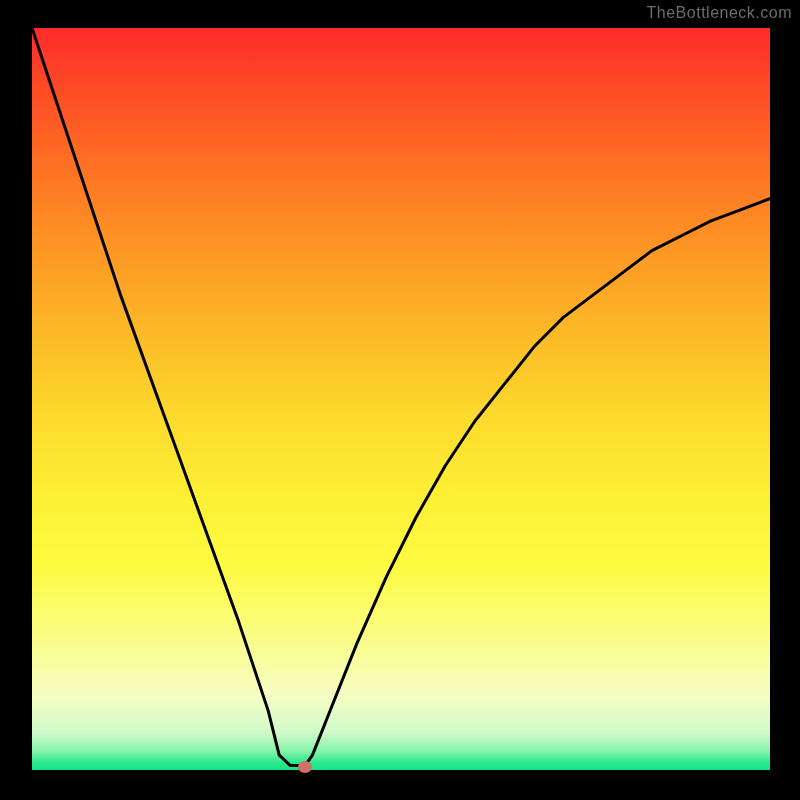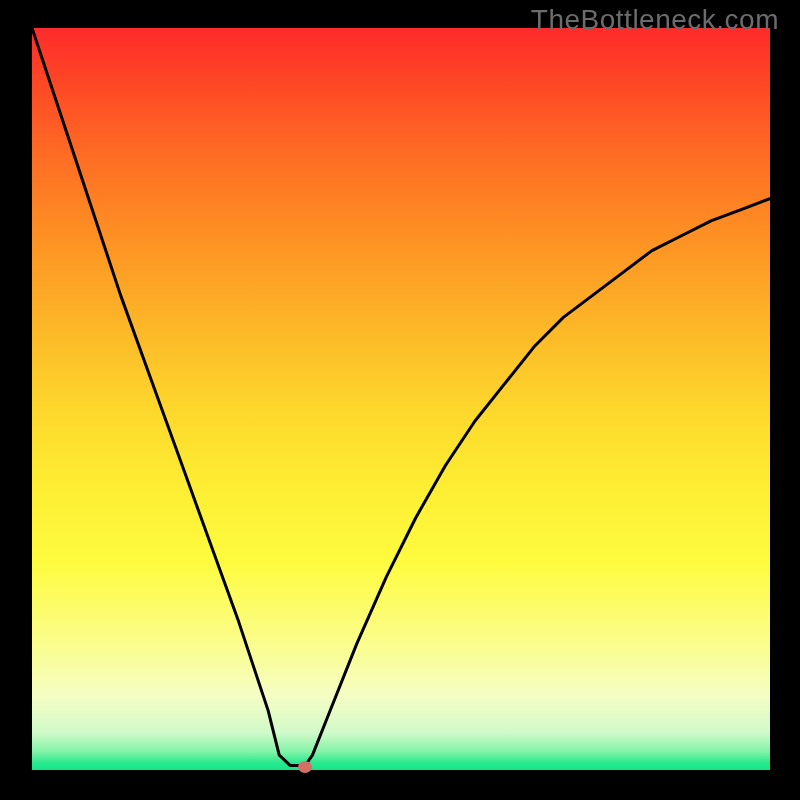--- a/index.html
+++ b/index.html
@@ -6,24 +6,24 @@
   html, body { width: 800px; height: 800px; overflow: hidden; background: #000; }
   .frame {
     position: relative;
     width: 800px;
     height: 800px;
     background: #000;
   }
   .watermark {
     position: absolute;
     top: 4px;
-    right: 21px;
+    right: 8px;
     color: #6c6c6c;
     font-family: Arial, Helvetica, sans-serif;
-    font-size: 28px;
+    font-size: 16px;
     letter-spacing: 0.5px;
     z-index: 3;
   }
   .plot-area {
     position: absolute;
     left: 32px;
     top: 28px;
     width: 738px;
     height: 742px;
     background: linear-gradient(

